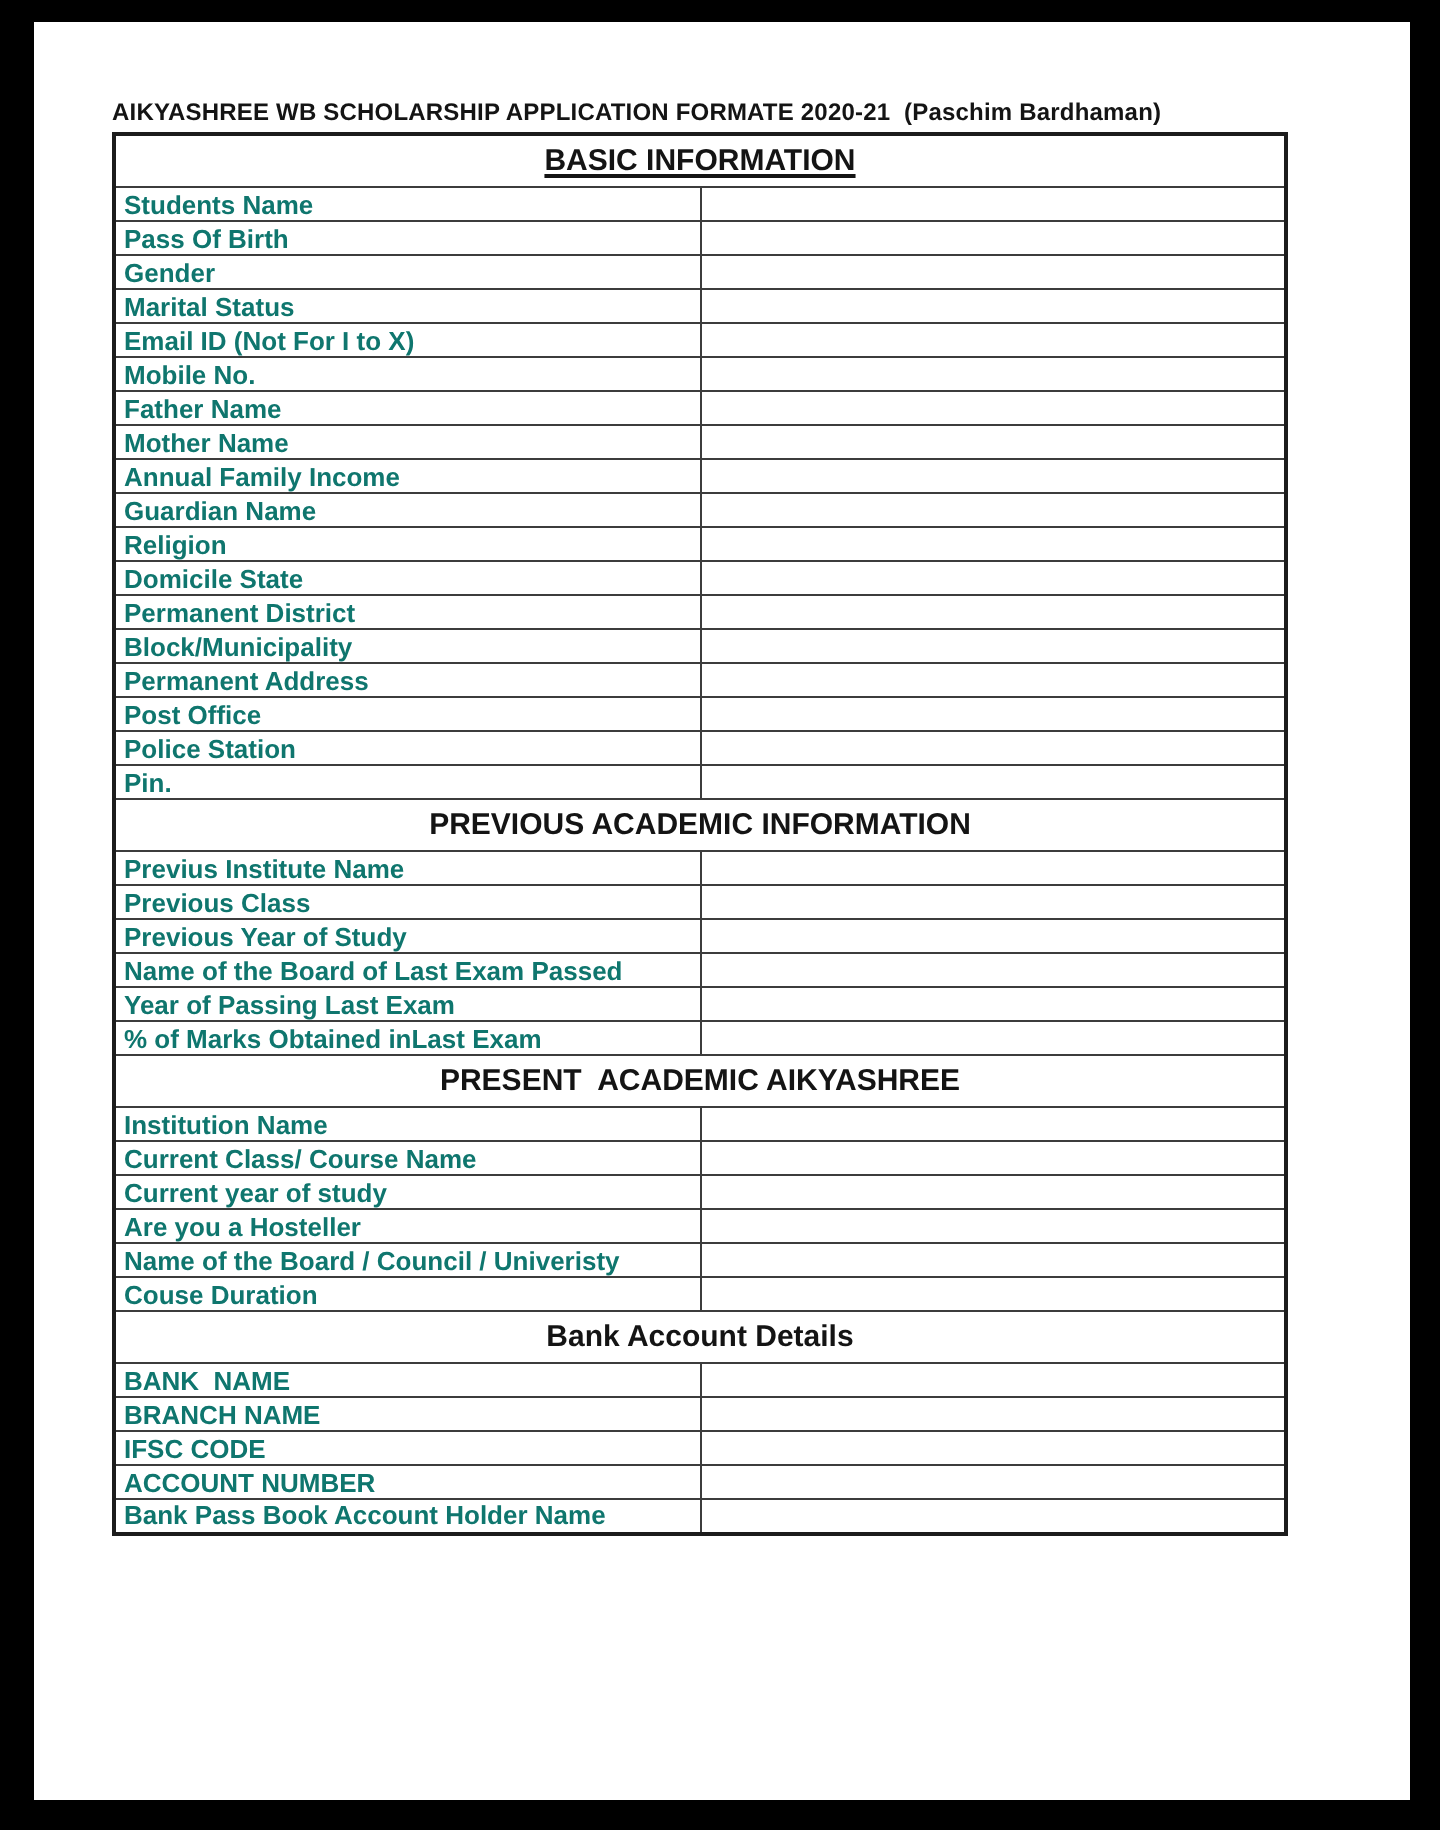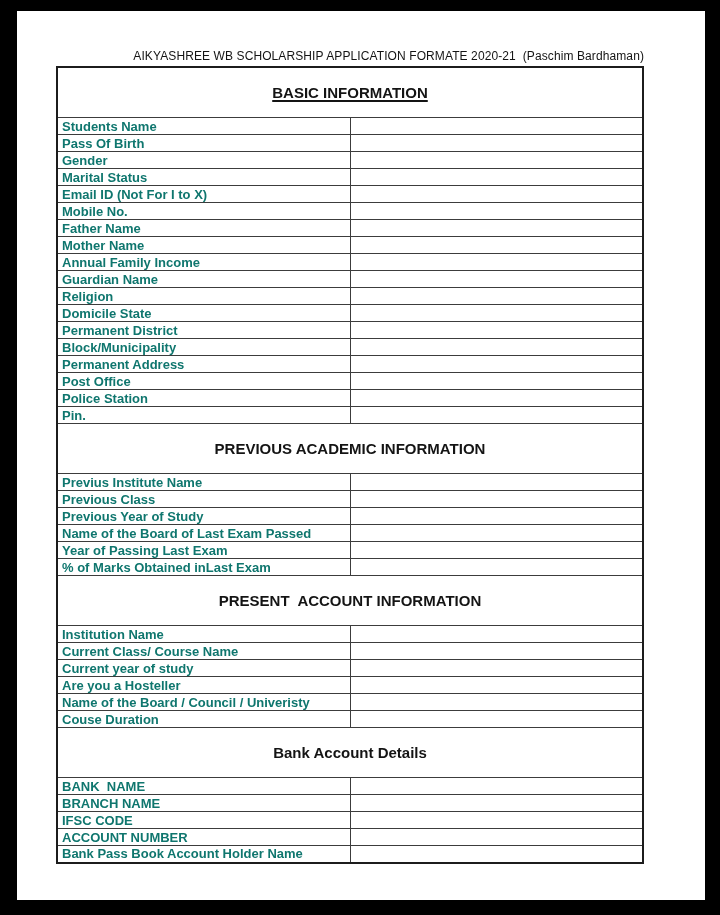--- a/index.html
+++ b/index.html
@@ -18,22 +18,22 @@
     position: absolute;
     left: 17px;
     top: 11px;
     width: 688px;
     height: 889px;
     background: #ffffff;
   }
   .doc-title {
     margin: 38px 0 0 39px;
     width: 588px;
-    text-align: right;
-    font-weight: normal;
+    text-align: left;
+    font-weight: bold;
     font-size: 12px;
     line-height: 14px;
     color: #141414;
     white-space: pre;
     letter-spacing: 0.1px;
   }
   table.form-table {
     border-collapse: collapse;
     table-layout: fixed;
     margin: 3px 0 0 39px;
@@ -46,21 +46,21 @@
     overflow: hidden;
   }
   td.section-cell {
     height: 19px;
     text-align: center;
     vertical-align: middle;
     font-weight: bold;
     font-size: 15px;
     color: #141414;
     white-space: pre;
-    padding: 16px;
+    padding: 4px;
   }
   td.section-cell .u {
     text-decoration: underline;
     text-decoration-thickness: 2px;
     text-underline-offset: 2px;
   }
   td.label-cell {
     width: 285px;
     height: 17px;
     font-weight: bold;
@@ -178,21 +178,21 @@
         </tr>
         <tr>
           <td class="label-cell">Year of Passing Last Exam</td>
           <td class="value-cell"></td>
         </tr>
         <tr>
           <td class="label-cell">% of Marks Obtained inLast Exam</td>
           <td class="value-cell"></td>
         </tr>
         <tr>
-          <td class="section-cell" colspan="2"><span>PRESENT  ACCOUNT INFORMATION</span></td>
+          <td class="section-cell" colspan="2"><span>PRESENT  ACADEMIC AIKYASHREE</span></td>
         </tr>
         <tr>
           <td class="label-cell">Institution Name</td>
           <td class="value-cell"></td>
         </tr>
         <tr>
           <td class="label-cell">Current Class/ Course Name</td>
           <td class="value-cell"></td>
         </tr>
         <tr>

